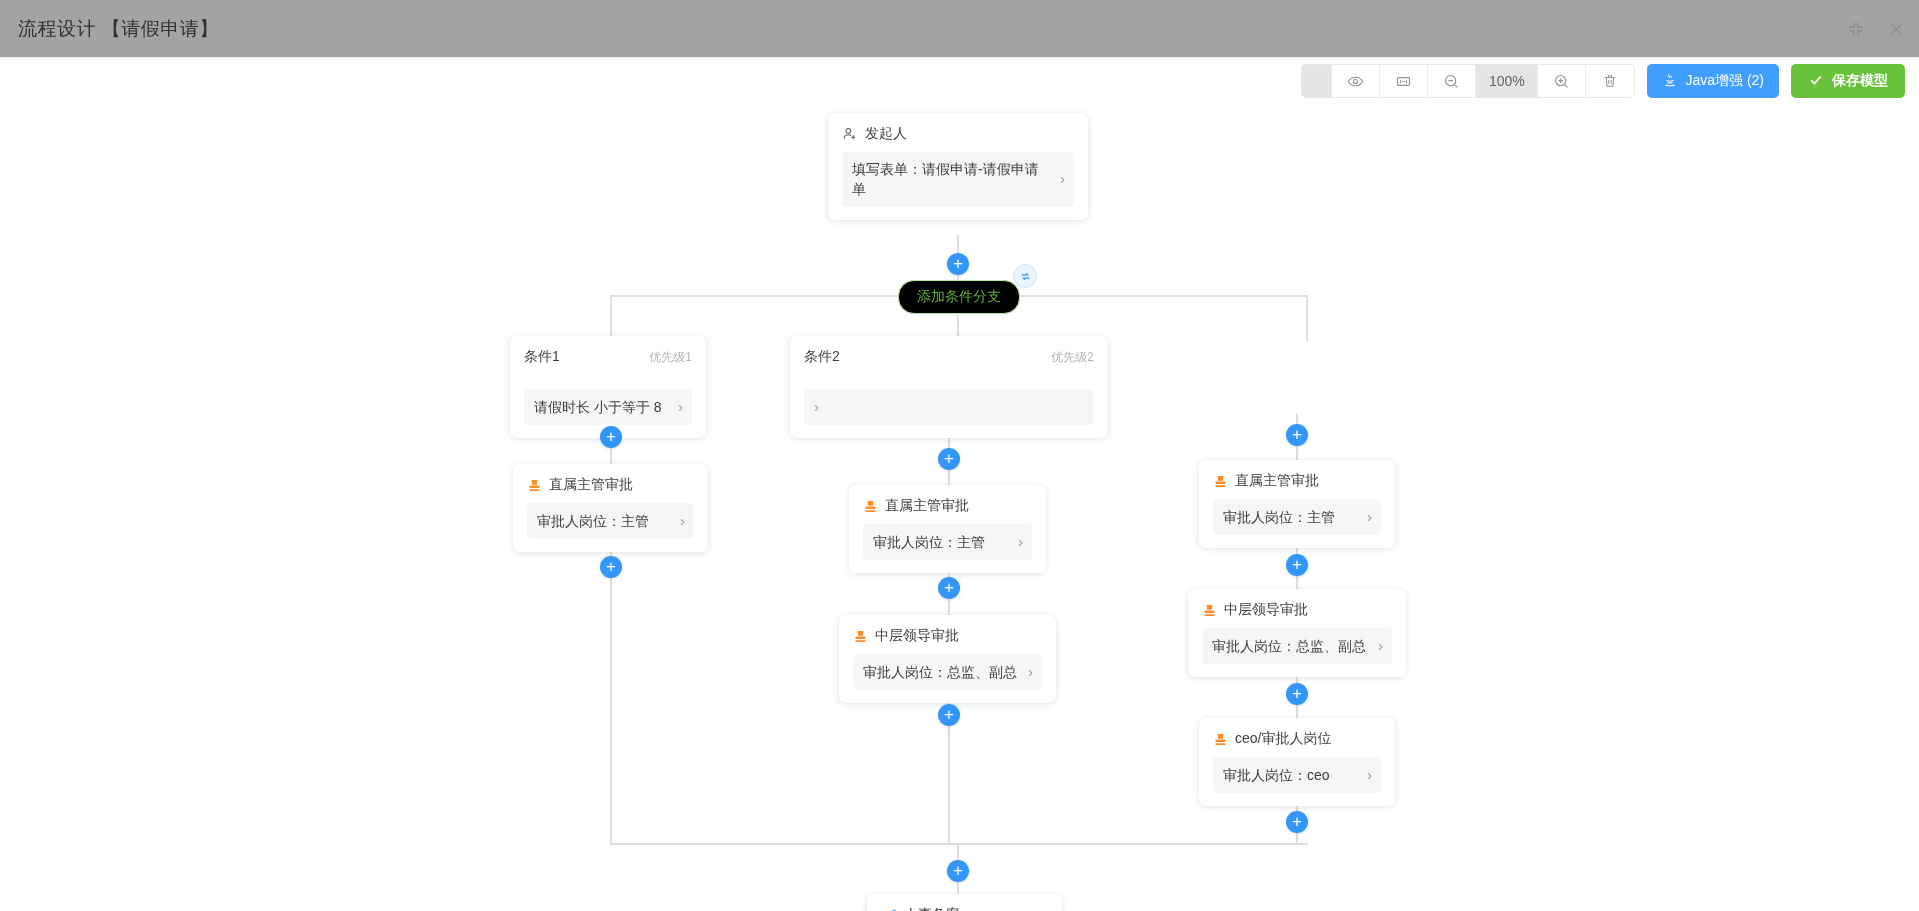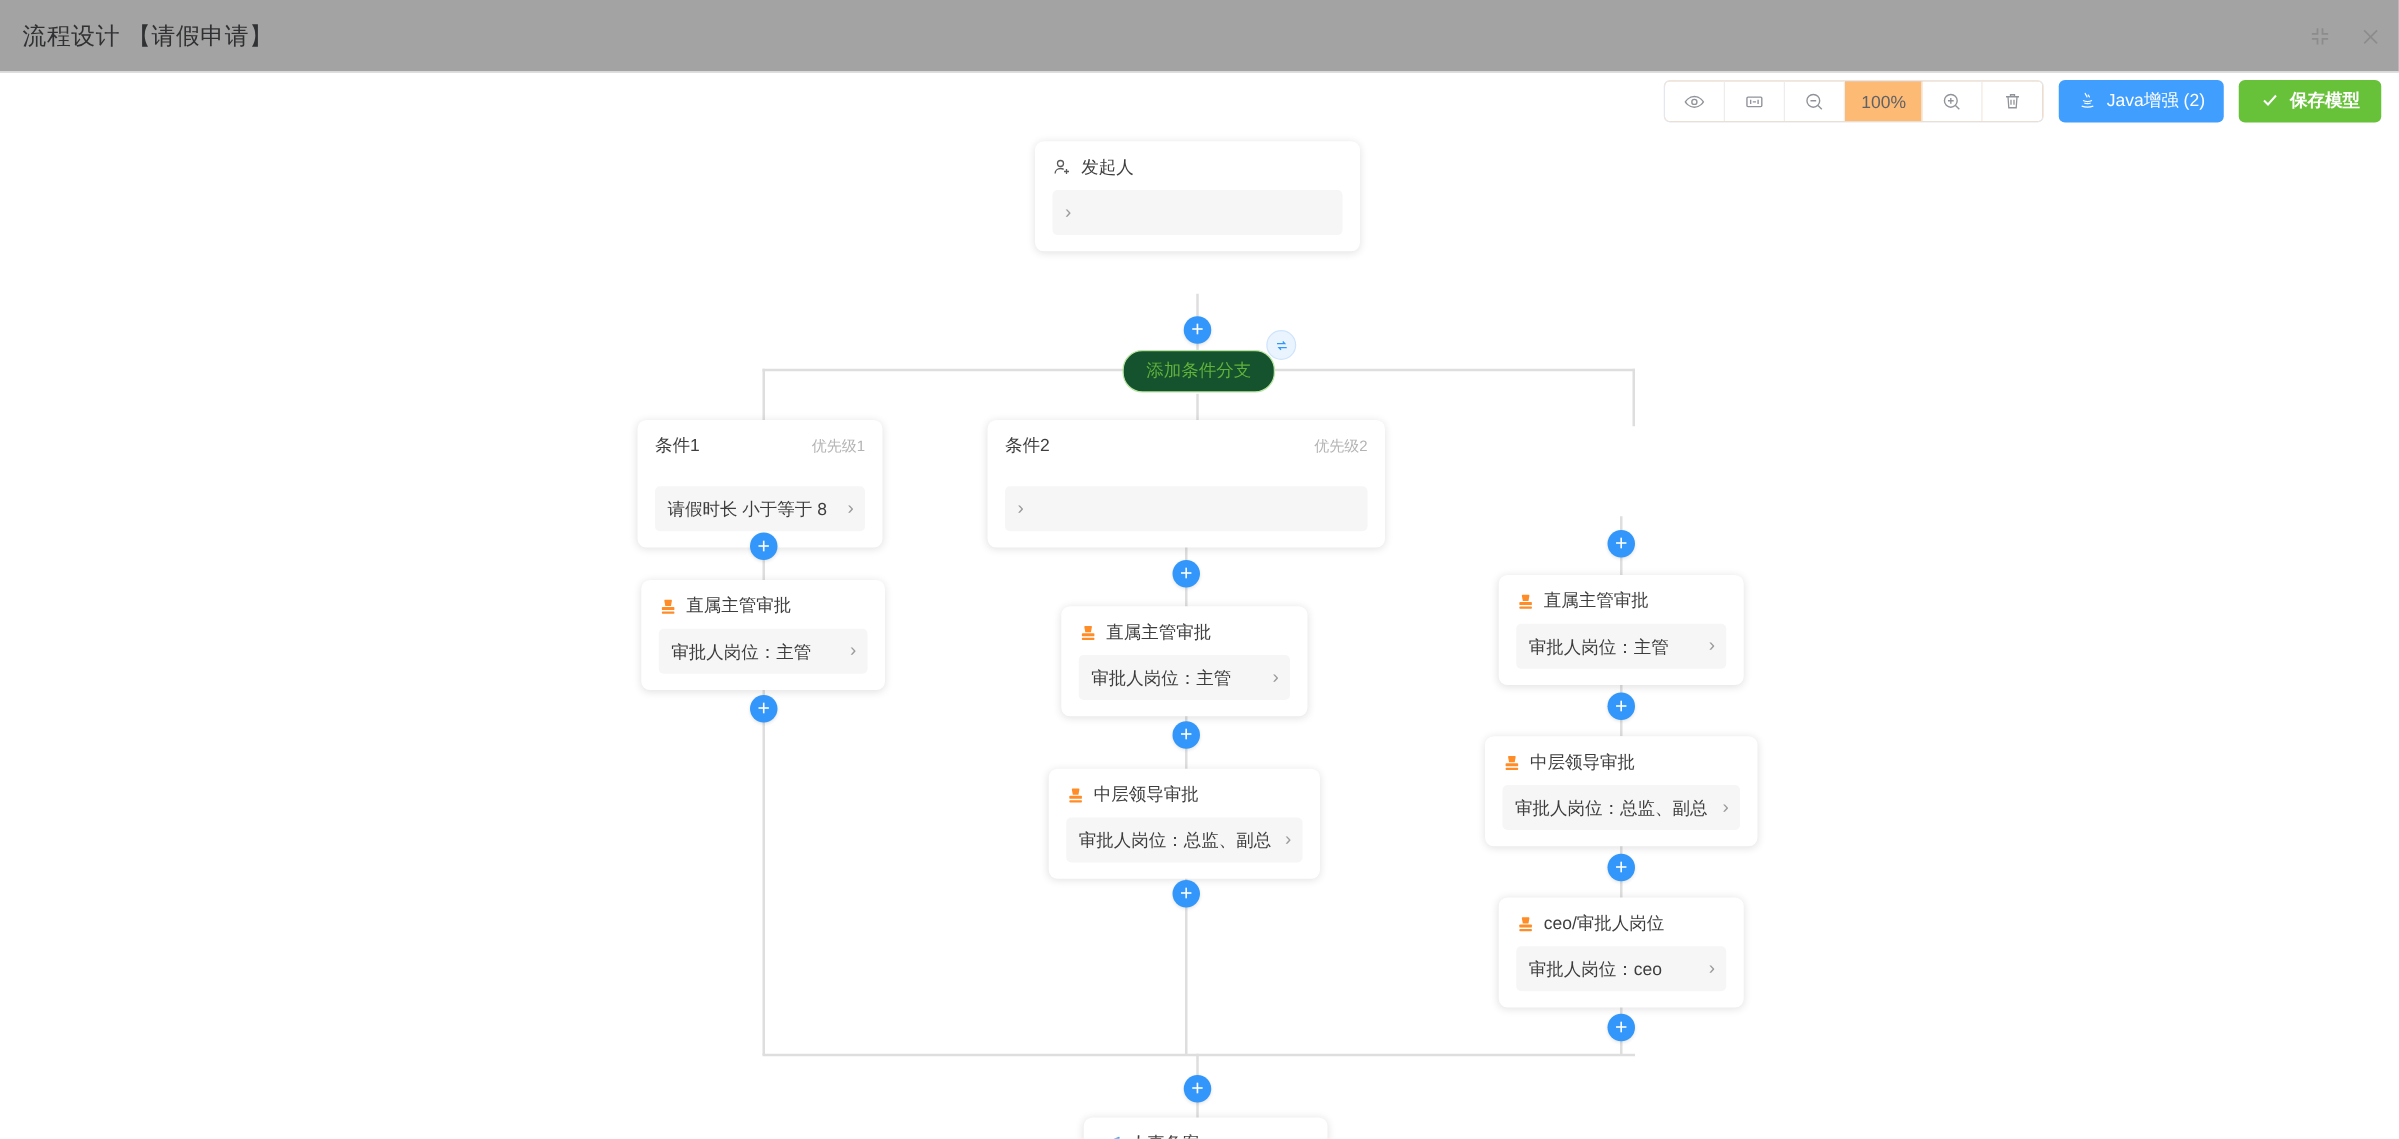--- a/index.html
+++ b/index.html
@@ -36,25 +36,26 @@
   .win-btn svg { display: block; }
 
   
   .toolbar {
     position: absolute; top: 64px; right: 14px;
     display: flex; align-items: center; gap: 12px;
     z-index: 30;
   }
   .tool-group {
     display: flex; align-items: center;
-    background: #fdba74;
+    background: #e5e5e5;
     border: 1px solid #e4e7ed;
     border-radius: 5px;
     height: 34px;
     overflow: hidden;
+    padding-left: 30px;
   }
   .tool-btn {
     width: 48px; height: 32px;
     display: flex; align-items: center; justify-content: center;
     border-right: 1px solid #ededed;
     color: #909399; cursor: pointer; background: #fff;
   }
   .tool-btn:last-child { border-right: none; }
   .tool-zoomlabel {
     min-width: 62px; height: 32px;
@@ -143,21 +144,21 @@
     white-space: nowrap;
   }
   .cond-prio { font-size: 12px; color: #b3b3b3; }
   .cond-empty {
     font-size: 13px; color: #b6b6b6; padding: 4px 2px 2px 2px;
   }
 
   
   .branch-pill {
     position: absolute;
-    background: #14532d;
+    background: #000000;
     border: 1px solid #b8e4a0;
     color: #62b13c;
     border-radius: 16px;
     font-size: 14px;
     padding: 7px 18px;
     z-index: 12;
     cursor: pointer;
     white-space: nowrap;
   }
   .swap-btn {
@@ -250,20 +251,21 @@
         <span class="ico">
           <svg width="16" height="16" viewBox="0 0 20 20" fill="none" stroke="#5a5a5a" stroke-width="1.3">
             <circle cx="8" cy="6" r="3"></circle>
             <path d="M2.6 16c0-3 2.4-5 5.4-5 1.2 0 2.3.3 3.2.9"></path>
             <path d="M14 11.5v5M11.5 14h5"></path>
           </svg>
         </span>
         <span>发起人</span>
       </div>
       <div class="node-body">
+        <span>填写表单：请假申请-请假申请单</span>
         <span class="chev">›</span>
       </div>
     </div>
 
     <div class="vline" style="left:957px; top:176px; height:70px;"></div>
     <div class="plus" style="left:947px; top:194px;">
         <span>+</span>
       </div>
 
     <div class="branch-pill" style="left:898px; top:221px;">

